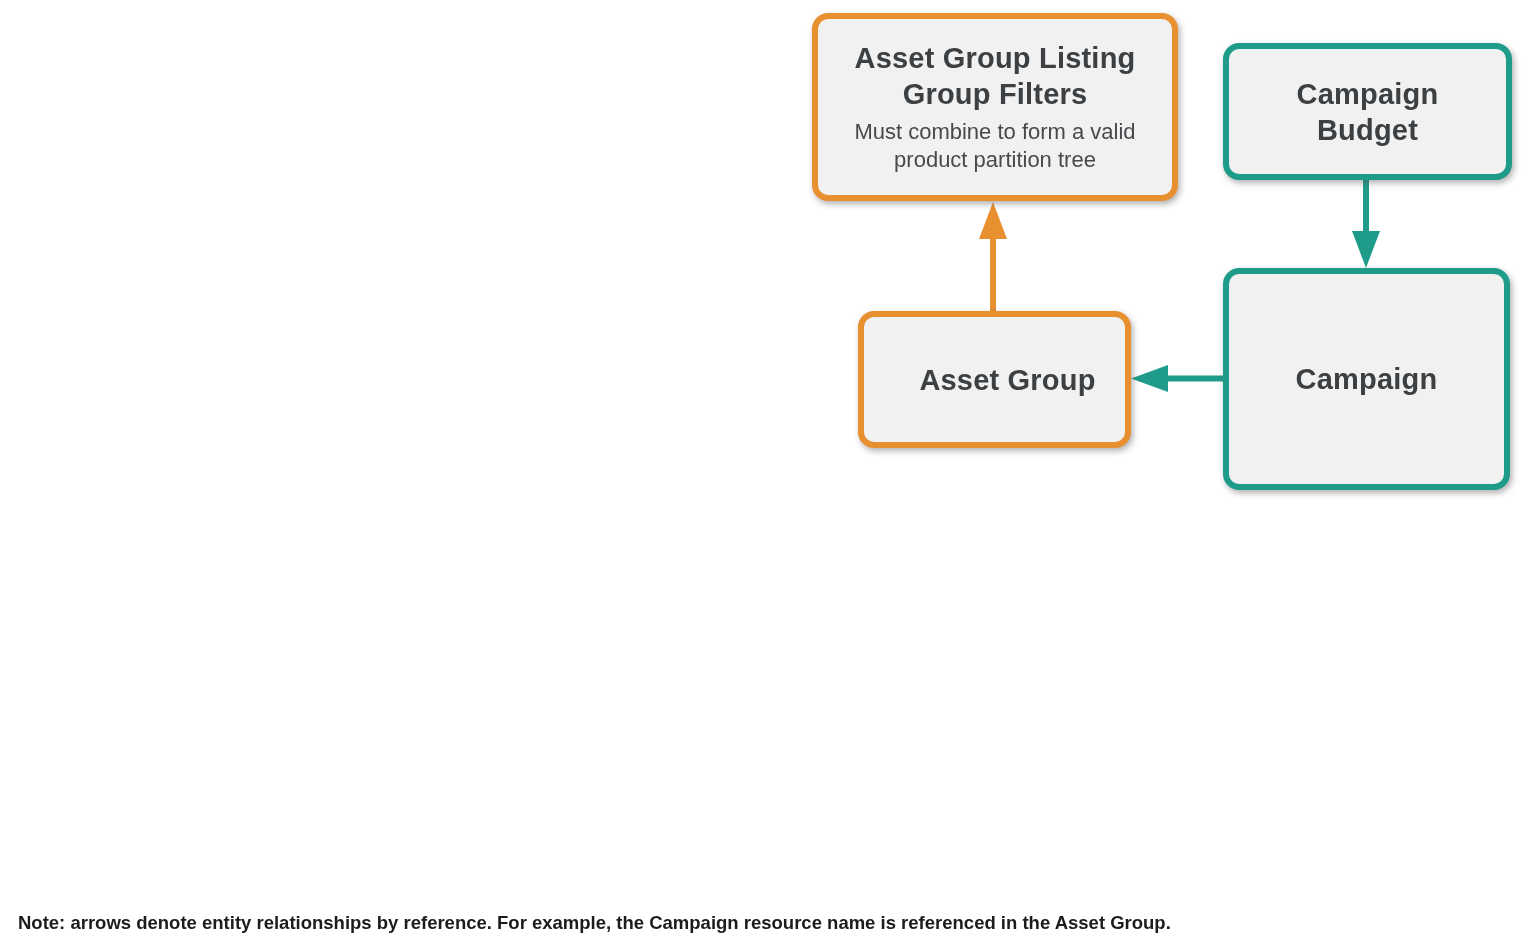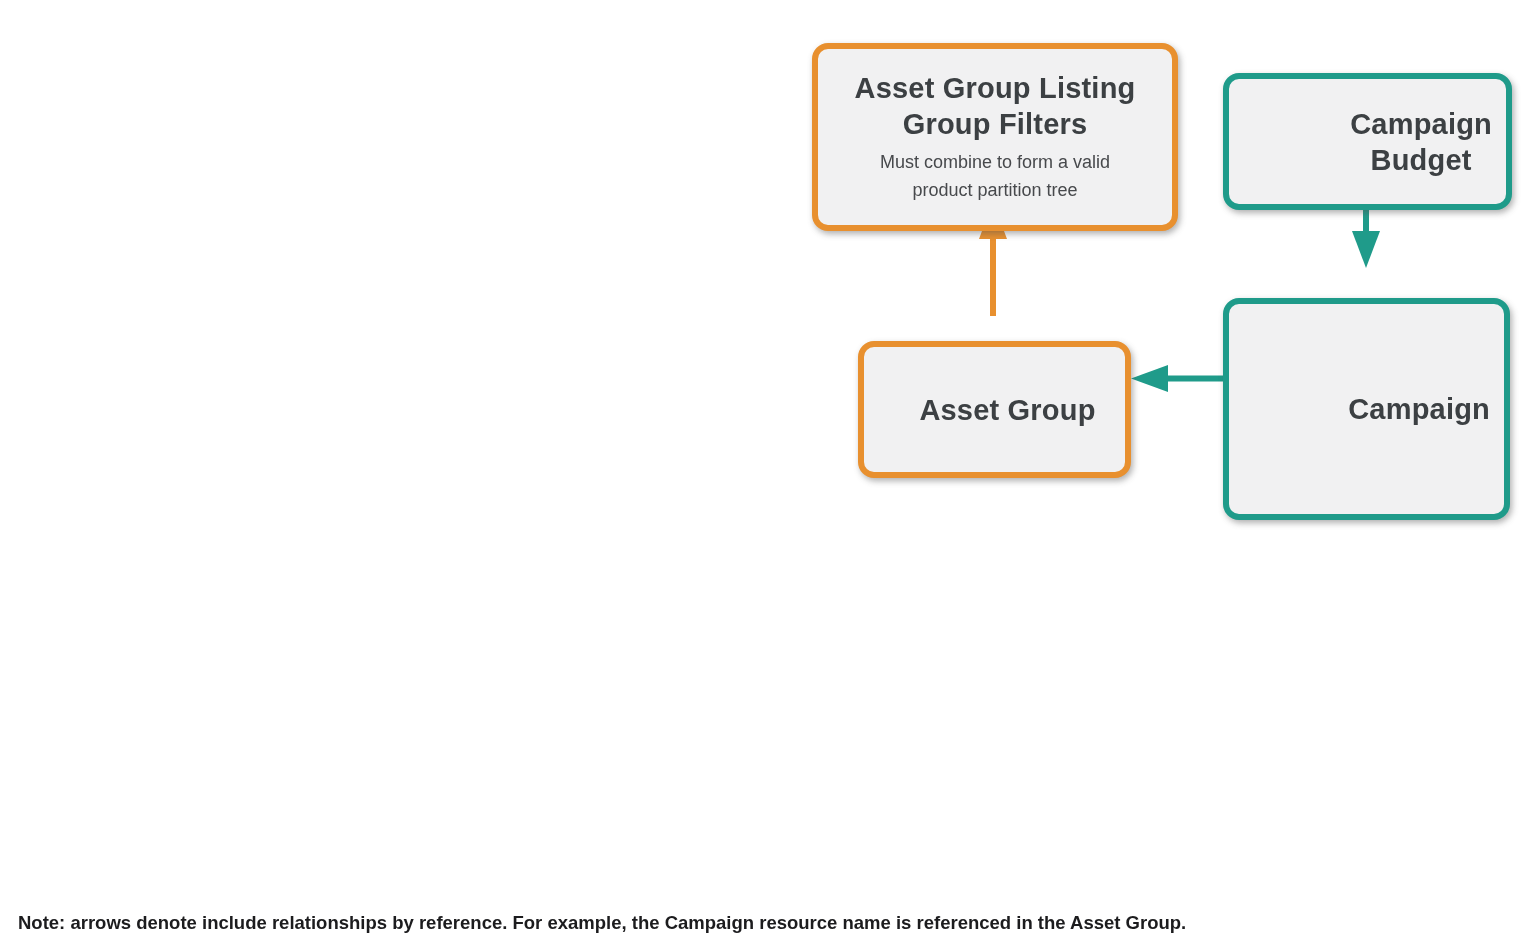--- a/index.html
+++ b/index.html
@@ -34,34 +34,33 @@
     box-sizing: border-box;
     background: var(--node-fill);
     border-radius: 16px;
     display: flex;
     flex-direction: column;
     align-items: center;
     justify-content: center;
     text-align: center;
     box-shadow: 2px 3px 6px rgba(80, 80, 80, 0.45);
     padding: 8px 14px;
-    margin-top: 30px;
   }
   .node.orange { border: 6px solid var(--orange); }
-  .node.teal   { border: 6px solid var(--teal); align-items: flex-end; }
+  .node.teal   { border: 6px solid var(--teal); }
   .node-title {
     font-weight: bold;
     font-size: 29px;
     line-height: 36px;
     color: var(--title-text);
     white-space: pre-line;
     letter-spacing: 0.2px;
   }
   .node-subtitle {
-    font-size: 18px;
+    font-size: 22px;
     line-height: 28px;
     color: var(--subtitle-text);
     white-space: pre-line;
     margin-top: 6px;
   }
   #node-listing-filters { left: 812px;  top: 13px;  width: 366px; height: 188px; }
   #node-campaign-budget { left: 1223px; top: 43px;  width: 289px; height: 137px; }
   #node-asset-group     { left: 858px;  top: 311px; width: 273px; height: 137px; padding-left: 40px; }
   #node-campaign        { left: 1223px; top: 268px; width: 287px; height: 222px; }
   .note {
@@ -110,15 +109,15 @@
   </div>
 
   <div class="node orange" id="node-asset-group">
     <div class="node-title">Asset Group</div>
   </div>
 
   <div class="node teal" id="node-campaign">
     <div class="node-title">Campaign</div>
   </div>
 
-  <div class="note">Note: arrows denote include relationships by reference. For example, the Campaign resource name is referenced in the Asset Group.</div>
+  <div class="note">Note: arrows denote entity relationships by reference. For example, the Campaign resource name is referenced in the Asset Group.</div>
 
 </div>
 
 </body></html>

